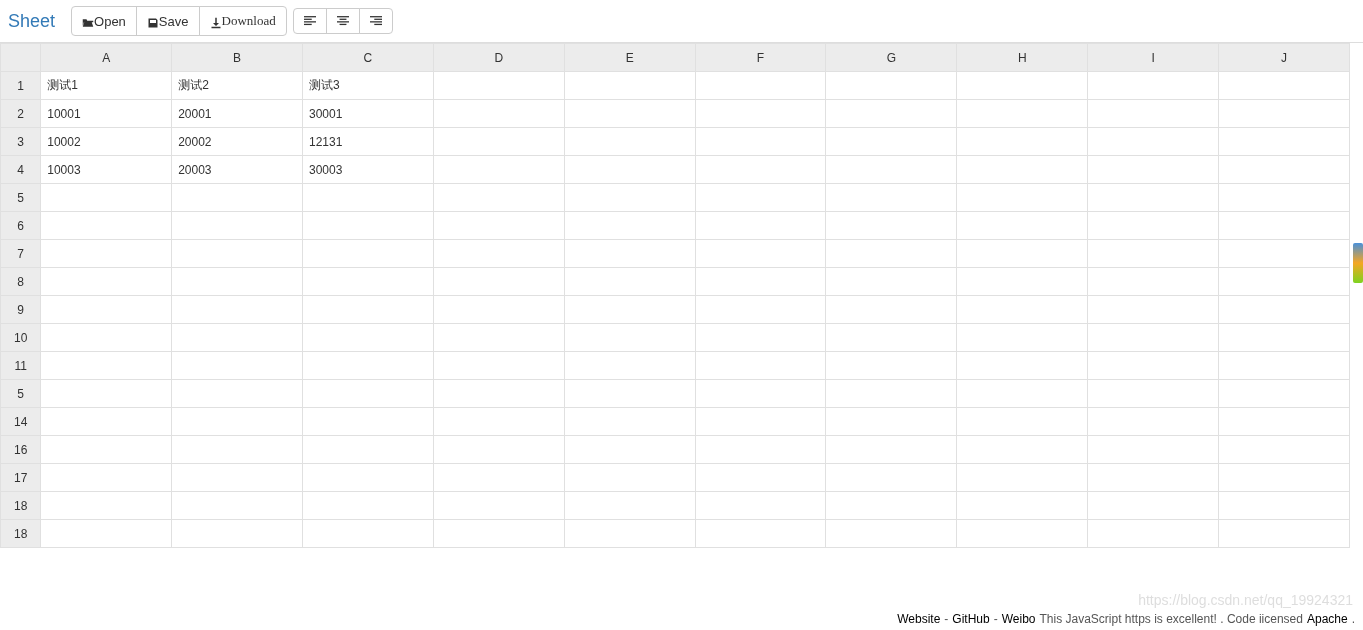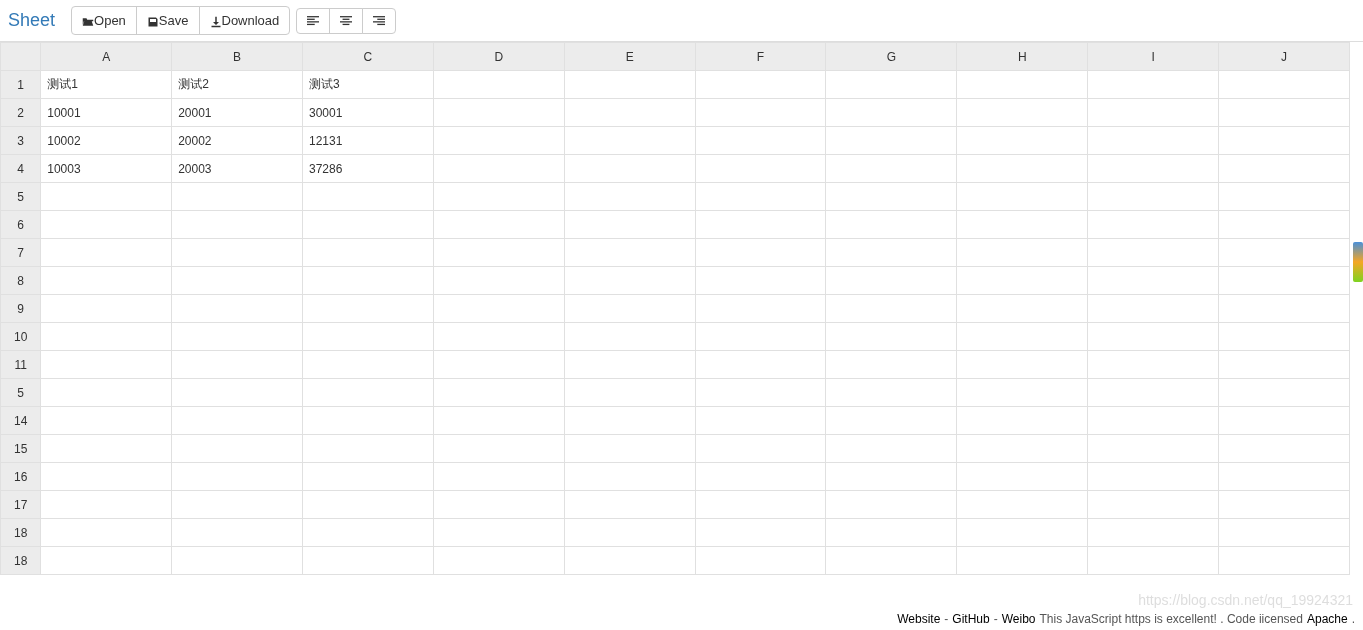--- a/index.html
+++ b/index.html
@@ -36,21 +36,21 @@
   font-size: 13px;
   cursor: pointer;
   display: flex;
   align-items: flex-end;
   border-radius: 4px;
   color: #333;
 }
 .btn + .btn { margin-left: -1px; }
 .btn-group .btn { border-radius: 0; }
 .btn-group .btn:first-child { border-top-left-radius: 4px; border-bottom-left-radius: 4px; }
-.btn-group .btn:last-child { border-top-right-radius: 4px; border-bottom-right-radius: 4px; }
+.btn-group .btn:last-child { border-top-right-radius: 4px; border-bottom-right-radius: 4px; font-family: Liberation Serif, serif; }
 .icon { display: inline-block; }
 .icon svg { width: 12px; height: 12px; display: block; fill: #333; }
 .align-icon { width: 14px; height: 12px; display: block; }
 .align-icon line { stroke: #333; stroke-width: 1.5; }
 
 
 .sheet-wrapper {
   position: relative;
   height: 552px;
   overflow: hidden;
@@ -245,21 +245,21 @@
             <td class="col-w"></td>
             <td class="col-w"></td>
             <td class="col-w"></td>
             <td class="col-w"></td>
             <td class="col-w"></td>
           </tr>
           <tr>
             <th>4</th>
             <td class="col-w">10003</td>
             <td class="col-w">20003</td>
-            <td class="col-w">37286</td>
+            <td class="col-w">30003</td>
             <td class="col-w"></td>
             <td class="col-w"></td>
             <td class="col-w"></td>
             <td class="col-w"></td>
             <td class="col-w"></td>
             <td class="col-w"></td>
             <td class="col-w"></td>
           </tr>
           <tr>
             <th>5</th>
@@ -360,33 +360,20 @@
             <td class="col-w"></td>
             <td class="col-w"></td>
             <td class="col-w"></td>
             <td class="col-w"></td>
             <td class="col-w"></td>
             <td class="col-w"></td>
             <td class="col-w"></td>
           </tr>
           <tr>
             <th>14</th>
-            <td class="col-w"></td>
-            <td class="col-w"></td>
-            <td class="col-w"></td>
-            <td class="col-w"></td>
-            <td class="col-w"></td>
-            <td class="col-w"></td>
-            <td class="col-w"></td>
-            <td class="col-w"></td>
-            <td class="col-w"></td>
-            <td class="col-w"></td>
-          </tr>
-          <tr>
-            <th>15</th>
             <td class="col-w"></td>
             <td class="col-w"></td>
             <td class="col-w"></td>
             <td class="col-w"></td>
             <td class="col-w"></td>
             <td class="col-w"></td>
             <td class="col-w"></td>
             <td class="col-w"></td>
             <td class="col-w"></td>
             <td class="col-w"></td>

